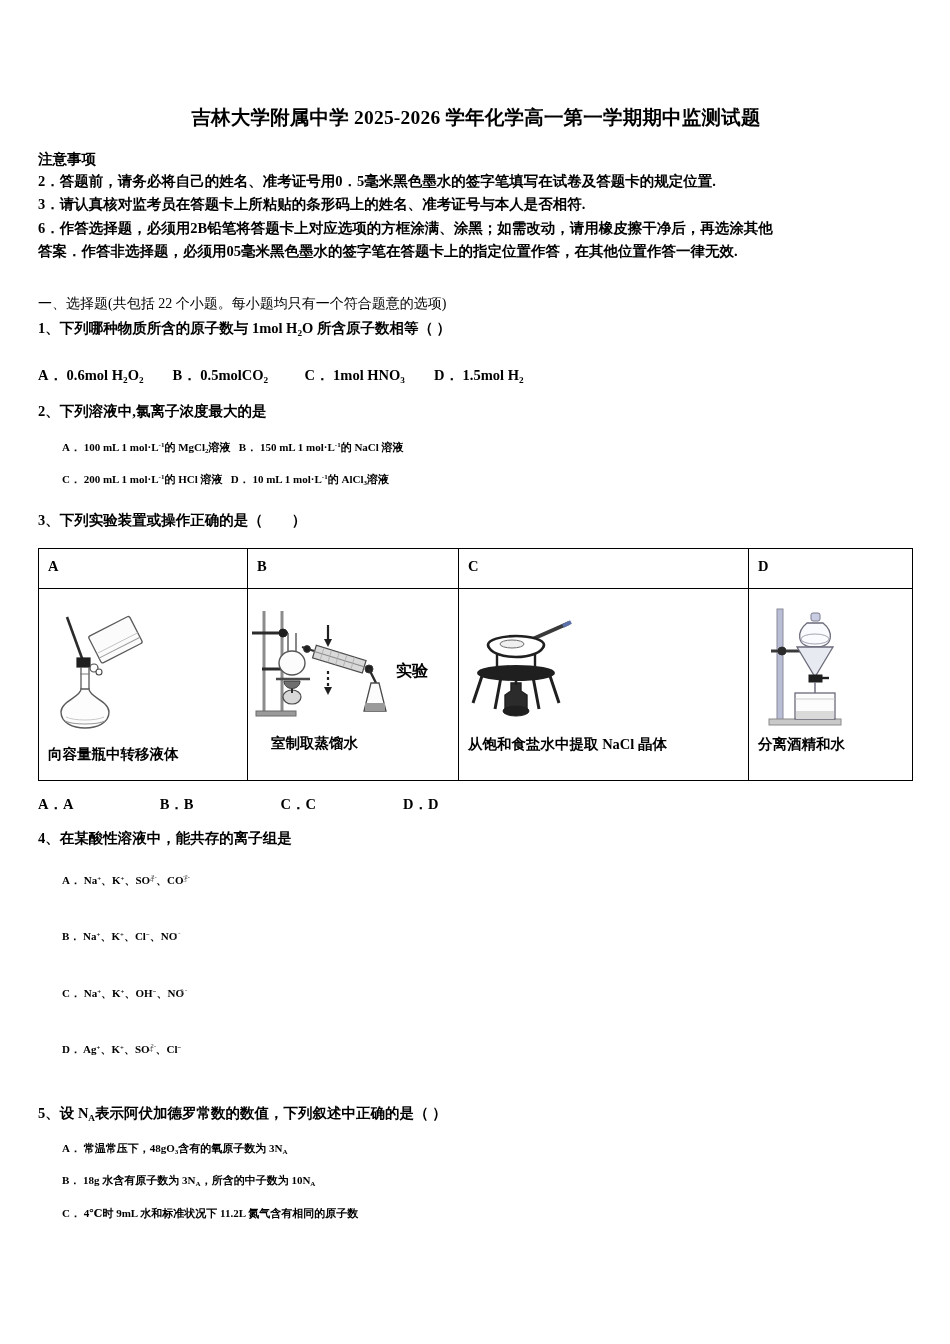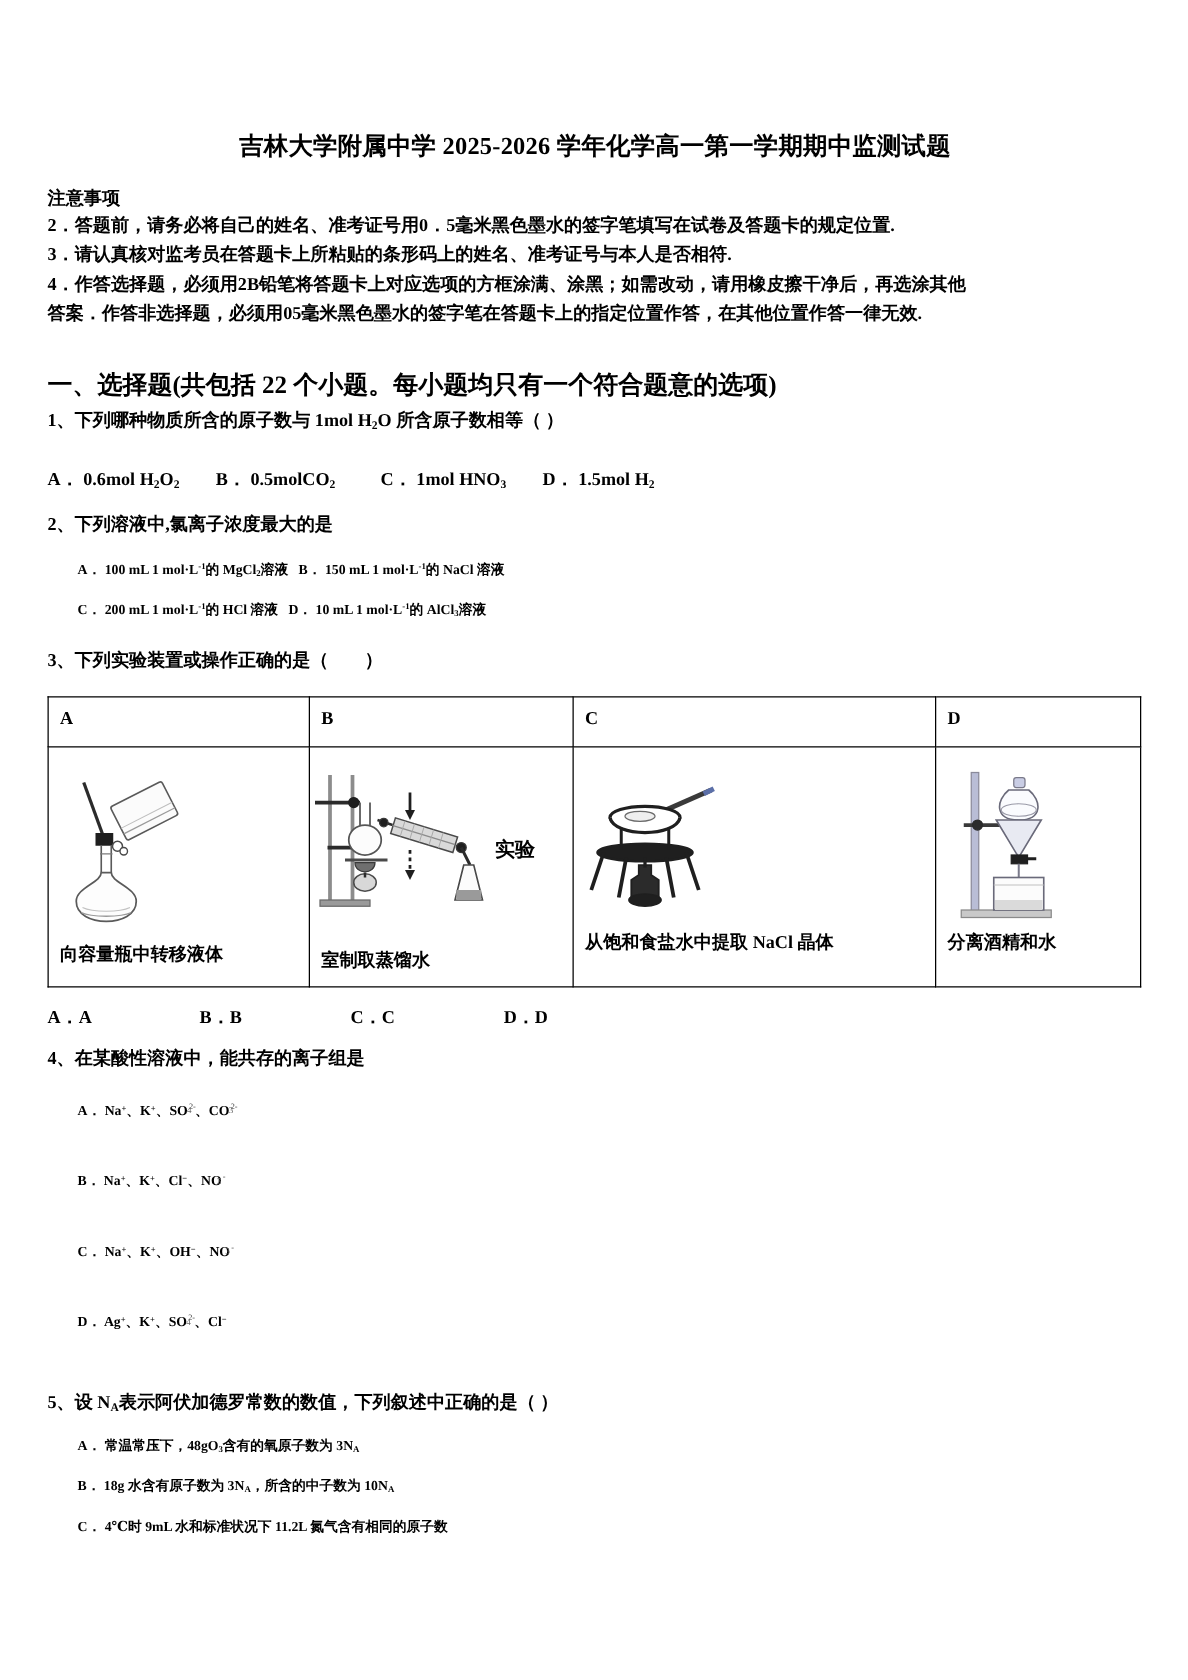--- a/index.html
+++ b/index.html
@@ -49,22 +49,22 @@
   }
   .notice-line {
     font-size: 14.5px;
     font-weight: bold;
     line-height: 1.62;
     text-align: justify;
   }
 
   
   .section-head {
-    font-size: 20px;
-    font-weight: bold;
+    font-size: 14px;
+    font-weight: normal;
     margin-top: 29px;
     line-height: 1.5;
   }
   .q-stem {
     font-size: 14.5px;
     font-weight: bold;
     line-height: 1.55;
     margin-top: 3px;
   }
   .opts-row {
@@ -166,21 +166,21 @@
 <body>
 
 <div class="page">
 <div class="content">
 
   <div class="doc-title">吉林大学附属中学 2025-2026 学年化学高一第一学期期中监测试题</div>
 
   <div class="notice-head">注意事项</div>
   <div class="notice-line">2．答题前，请务必将自己的姓名、准考证号用0．5毫米黑色墨水的签字笔填写在试卷及答题卡的规定位置.</div>
   <div class="notice-line">3．请认真核对监考员在答题卡上所粘贴的条形码上的姓名、准考证号与本人是否相符.</div>
-  <div class="notice-line">4．作答选择题，必须用2B铅笔将答题卡上对应选项的方框涂满、涂黑；如需改动，请用橡皮擦干净后，再选涂其他</div>
+  <div class="notice-line">6．作答选择题，必须用2B铅笔将答题卡上对应选项的方框涂满、涂黑；如需改动，请用橡皮擦干净后，再选涂其他</div>
   <div class="notice-line">答案．作答非选择题，必须用05毫米黑色墨水的签字笔在答题卡上的指定位置作答，在其他位置作答一律无效.</div>
 
   <div class="section-head">一、选择题(共包括 22 个小题。每小题均只有一个符合题意的选项)</div>
 
   <div class="q-stem"><span>1、下列哪种物质所含的原子数与 1mol H</span><sub>2</sub><span>O 所含原子数相等（   ）</span></div>
 
   <div class="spacer-sm"></div>
   <div class="opts-row"><span><span>A．</span> <span>0.6mol H</span><sub>2</sub><span>O</span><sub>2</sub></span>        <span><span>B．</span> <span>0.5molCO</span><sub>2</sub></span>          <span><span>C．</span> <span>1mol HNO</span><sub>3</sub></span>        <span><span>D．</span> <span>1.5mol H</span><sub>2</sub></span></div>
 
   <div class="spacer-sm"></div>
@@ -283,21 +283,21 @@
 
               <circle cx="117" cy="62" r="4" fill="#1f1f1f"></circle>
               <path d="M117 62 L124 76" stroke-width="2.4" stroke="#2b2b2b"></path>
 
               <path d="M119 76 L112 104 L134 104 L127 76 Z" fill="#fcfcfc" stroke="#4a4a4a" stroke-width="1.3"></path>
               <rect x="113" y="96" width="20" height="8" fill="#9a9a9a" stroke="none"></rect>
             </g>
           </svg>
         </div>
         <div class="sidelabel" style="left:148px; top:72px;">实验</div>
-        <div class="cap" style="top:161px;">室制取蒸馏水</div>
+        <div class="cap" style="top:145px;margin-left:14px;">室制取蒸馏水</div>
       </td>
 
       <td class="body-cell">
         <div class="fig" style="left:12px; top:22px;">
           <svg width="120" height="115" viewBox="0 0 120 115" aria-hidden="true">
             <g stroke="#1f1f1f" fill="none">
 
               <line x1="48" y1="34" x2="98" y2="12" stroke-width="4" stroke="#3a3a3a"></line>
               <line x1="92" y1="15" x2="100" y2="11" stroke-width="4" stroke="#5b6fa8"></line>
 

